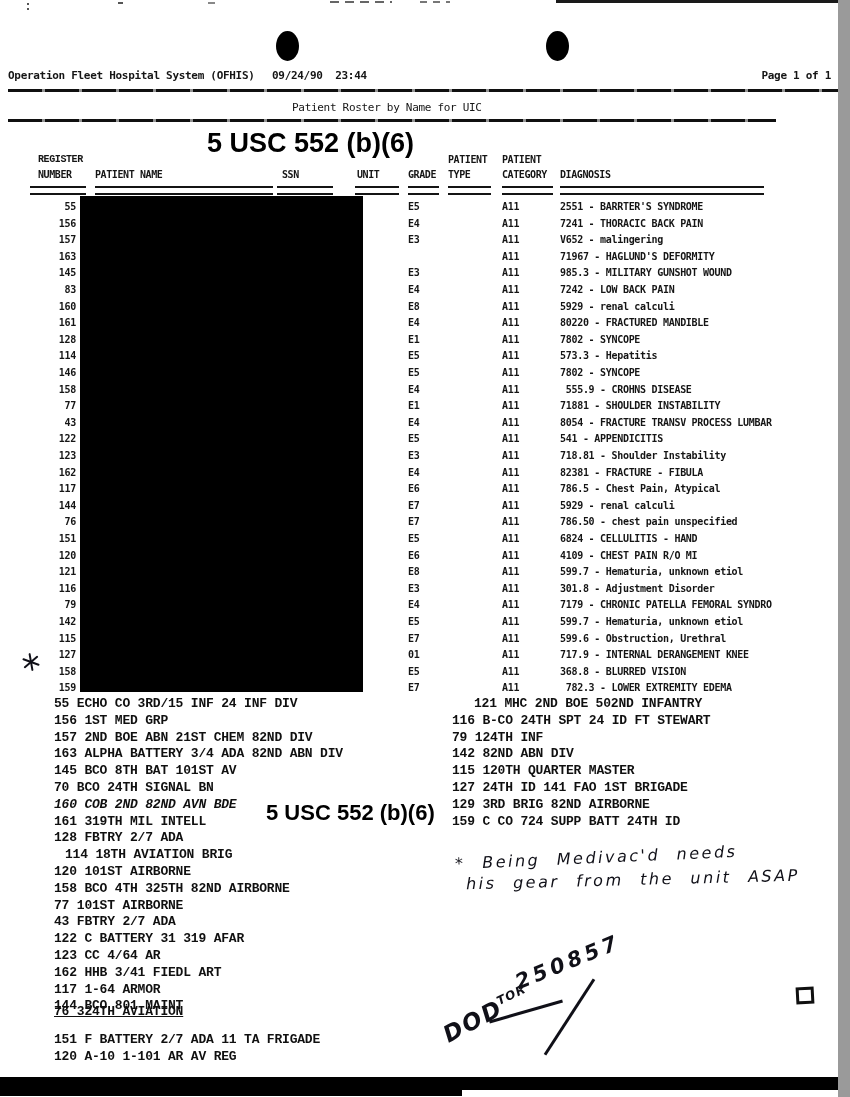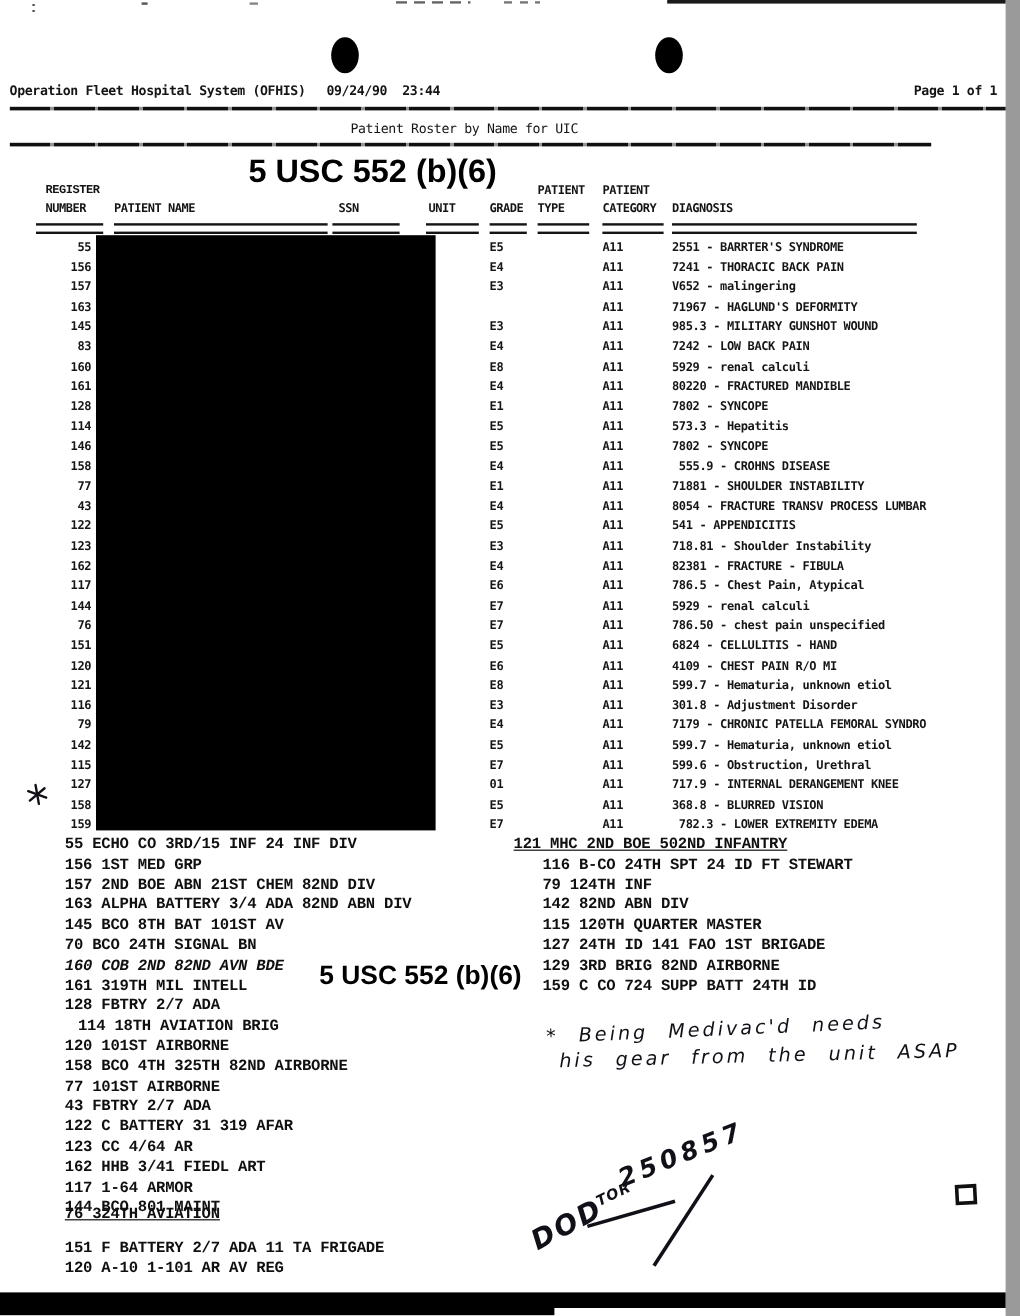--- a/index.html
+++ b/index.html
@@ -299,21 +299,21 @@
       <div class="uline" style="left: 54px; top: 931.2px;">122 C BATTERY 31 319 AFAR</div>
       <div class="uline" style="left: 54px; top: 948px;">123 CC 4/64 AR</div>
       <div class="uline" style="left: 54px; top: 964.8px;">162 HHB 3/41 FIEDL ART</div>
       <div class="uline" style="left: 54px; top: 981.6px;">117 1-64 ARMOR</div>
       <div class="uline" style="left: 54px; top: 998.4px;">144 BCO 801 MAINT</div>
       <div class="uline" style="left: 54px; top: 1004px; text-decoration: underline;">76 324TH AVIATION</div>
       <div class="uline" style="left: 54px; top: 1032px;">151 F BATTERY 2/7 ADA 11 TA FRIGADE</div>
       <div class="uline" style="left: 54px; top: 1048.8px;">120 A-10 1-101 AR AV REG</div>
     </div>
   <div id="list-right">
-      <div class="uline" style="left: 428px; top: 696px; text-decoration: underline;">121 MHC 2ND BOE 502ND INFANTRY</div>
+      <div class="uline" style="left: 474px; top: 696px;">121 MHC 2ND BOE 502ND INFANTRY</div>
       <div class="uline" style="left: 452px; top: 712.8px;">116 B-CO 24TH SPT 24 ID FT STEWART</div>
       <div class="uline" style="left: 452px; top: 729.6px;">79 124TH INF</div>
       <div class="uline" style="left: 452px; top: 746.4px;">142 82ND ABN DIV</div>
       <div class="uline" style="left: 452px; top: 763.2px;">115 120TH QUARTER MASTER</div>
       <div class="uline" style="left: 452px; top: 780px;">127 24TH ID 141 FAO 1ST BRIGADE</div>
       <div class="uline" style="left: 452px; top: 796.8px;">129 3RD BRIG 82ND AIRBORNE</div>
       <div class="uline" style="left: 452px; top: 813.6px; text-align: right;">159 C CO 724 SUPP BATT 24TH ID</div>
     </div>
 
   <div class="abs stamp stamp2" style="left:266px;top:800px;">5 USC 552 (b)(6)</div>

